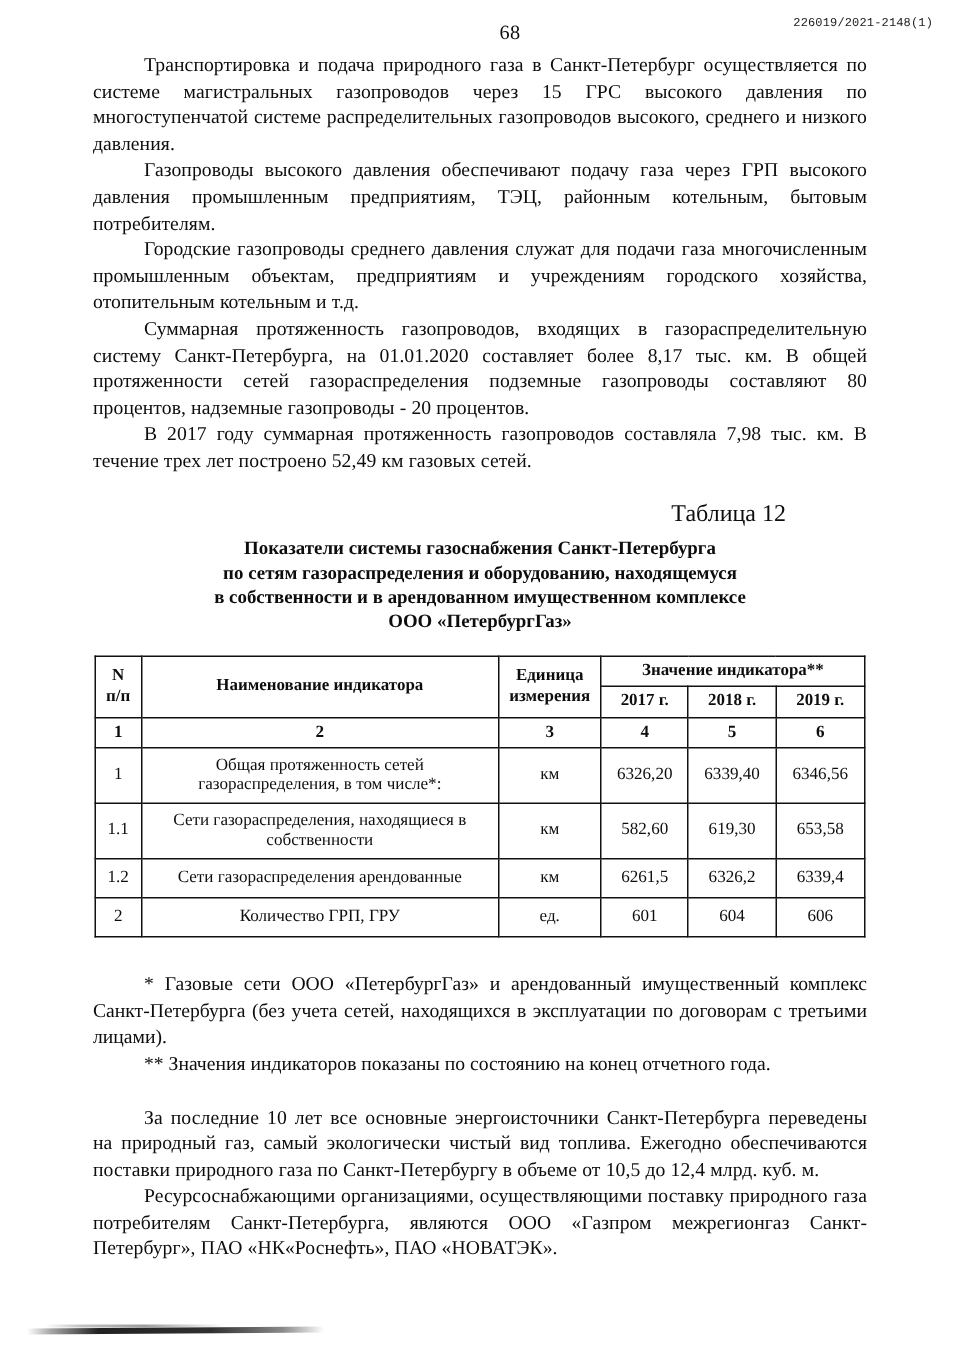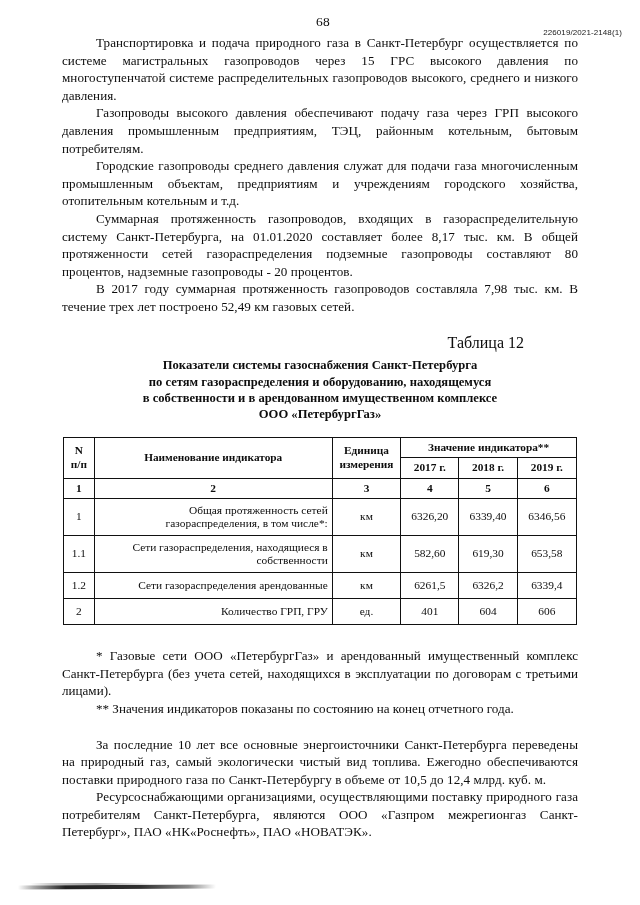--- a/index.html
+++ b/index.html
@@ -25,30 +25,30 @@
 
   
   .page-header {
     position: relative;
     height: 34px;
     padding: 14px 22px 0 22px;
     box-sizing: border-box;
   }
   .page-number {
     position: absolute;
-    left: 316px;
+    left: 333px;
     top: 14px;
     font-size: 13.5px;
     letter-spacing: .2px;
   }
   .doc-code {
     position: absolute;
     right: 18px;
-    top: 28px;
-    font-family: Liberation Sans, sans-serif;
+    top: 11px;
+    font-family: Liberation Mono, monospace;
     font-size: 8px;
     letter-spacing: .1px;
     color: #1a1a1a;
   }
 
   
   .content {
     padding: 0 62px 0 62px;
     box-sizing: border-box;
   }
@@ -102,21 +102,21 @@
     vertical-align: middle;
   }
   table.data th {
     text-align: center;
     font-weight: bold;
     font-size: 11.3px;
     line-height: 13.4px;
   }
   td.c-num, th.c-num { text-align: center; }
   td.c-name {
-    text-align: right;
+    text-align: center;
     padding-left: 5px;
     vertical-align: top;
     padding-top: 4px;
   }
   td.c-unit { text-align: center; }
   td.c-val  { text-align: center; }
   .colnum-row td {
     text-align: center;
     font-weight: bold;
     font-size: 11.4px;
@@ -257,21 +257,21 @@
             <td class="c-name">Сети газораспределения арендованные</td>
             <td class="c-unit">км</td>
             <td class="c-val">6261,5</td>
             <td class="c-val">6326,2</td>
             <td class="c-val">6339,4</td>
           </tr>
           <tr class="row-short">
             <td class="c-num">2</td>
             <td class="c-name">Количество ГРП, ГРУ</td>
             <td class="c-unit">ед.</td>
-            <td class="c-val">401</td>
+            <td class="c-val">601</td>
             <td class="c-val">604</td>
             <td class="c-val">606</td>
           </tr>
         </tbody>
       </table>
     </div>
 
     <div class="spacer-22"></div>
 
     <p class="footnote">* Газовые сети ООО «ПетербургГаз» и арендованный имущественный комплекс Санкт-Петербурга (без учета сетей, находящихся в эксплуатации по договорам с третьими лицами).</p>

